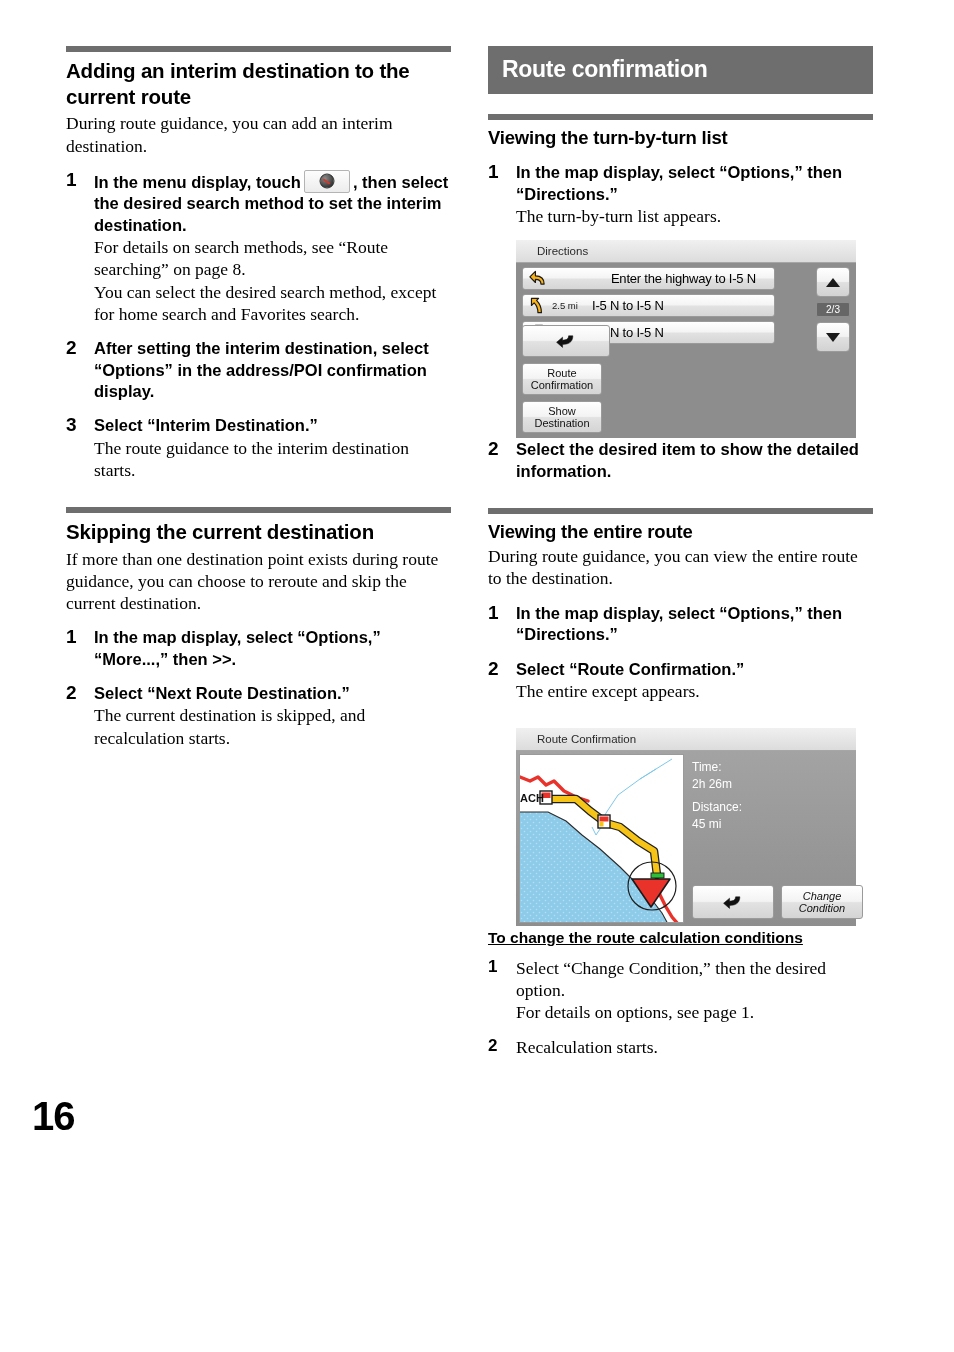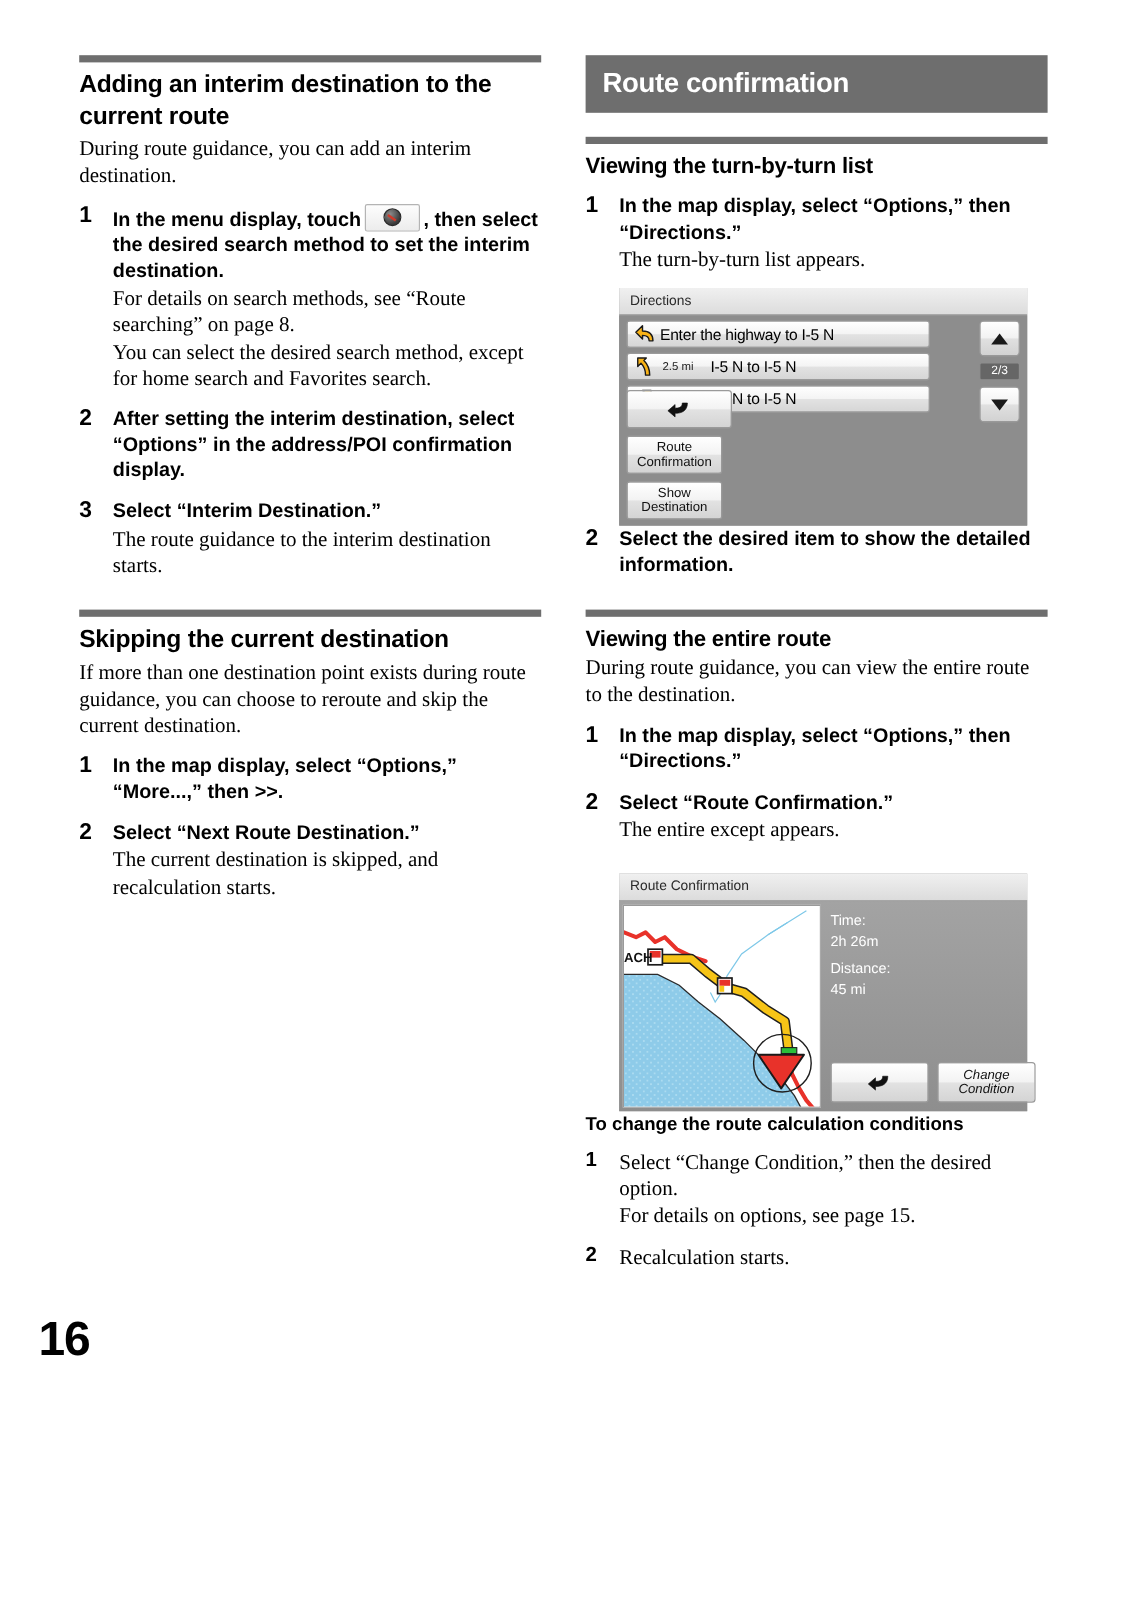--- a/index.html
+++ b/index.html
@@ -71,20 +71,21 @@
     font-size: 18.5px;
     line-height: 1.25;
     letter-spacing: -0.2px;
   }
   h4.head3 {
     margin: 0 0 4px 0;
     font-family: "Liberation Sans", sans-serif;
     font-weight: bold;
     font-size: 15.5px;
     line-height: 1.26;
+    text-decoration: underline;
   }
 
   p.body {
     margin: 0;
     font-family: "Liberation Serif", serif;
     font-size: 17.5px;
     line-height: 1.27;
   }
 
   
@@ -181,20 +182,21 @@
     border-bottom: 1px solid #a6a6a6;
     display: flex;
     align-items: center;
     padding-left: 9px;
     box-sizing: border-box;
   }
   .shot-titlebar span {
     font-family: "Liberation Sans", sans-serif;
     font-size: 11.5px;
     color: #2a2a2a;
+    margin-left: 12px;
   }
   .dir-body {
     position: absolute;
     left: 0; top: 23px; right: 0; bottom: 0;
     background: #8d8d8d;
   }
   .dir-list {
     position: absolute;
     left: 6px; top: 4px;
     width: 253px;
@@ -229,21 +231,21 @@
   }
   .dir-row .label {
     font-family: "Liberation Sans", sans-serif;
     font-size: 13px;
     color: #000;
     font-weight: 500;
     letter-spacing: -0.2px;
   }
   .dir-row.first .label {
     flex: 1;
-    text-align: left;
+    text-align: right;
     padding-right: 14px;
   }
   .dir-scroll {
     position: absolute;
     right: 6px;
     top: 4px;
     width: 34px;
   }
   .scroll-btn {
     width: 34px;
@@ -463,21 +465,21 @@
       <span class="sub">The entire except appears.</span>
     </div>
 
     <div style="height:226px"></div>
 
     <h4 class="head3">To change the route calculation conditions</h4>
 
     <div class="step" style="margin-top:9px">
       <span class="num serif">1</span>
       <span class="lead-serif">Select “Change Condition,” then the desired option.</span>
-      <span class="sub">For details on options, see page 15.</span>
+      <span class="sub">For details on options, see page 1.</span>
     </div>
 
     <div class="step">
       <span class="num serif">2</span>
       <span class="sub">Recalculation starts.</span>
     </div>
 
   </div>
 
   <div class="shot" id="directions-shot">

